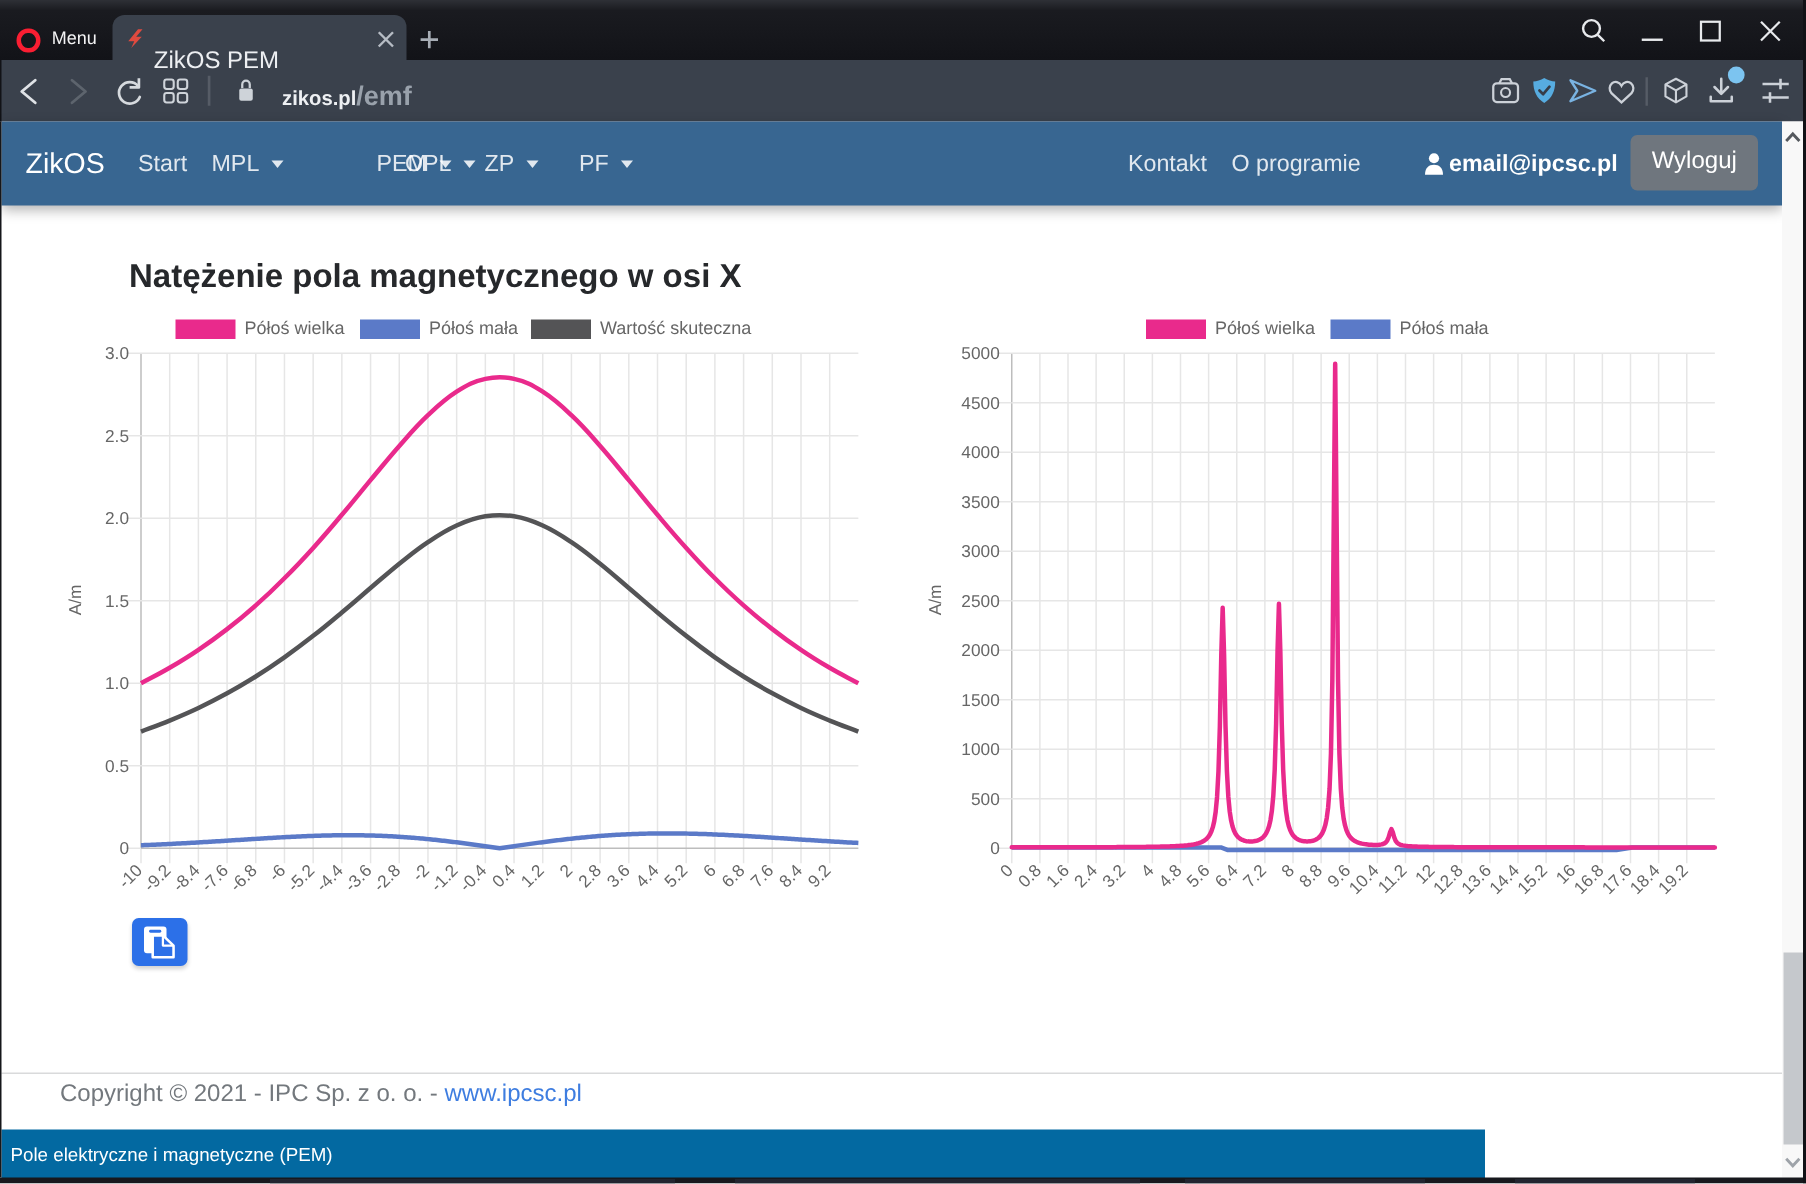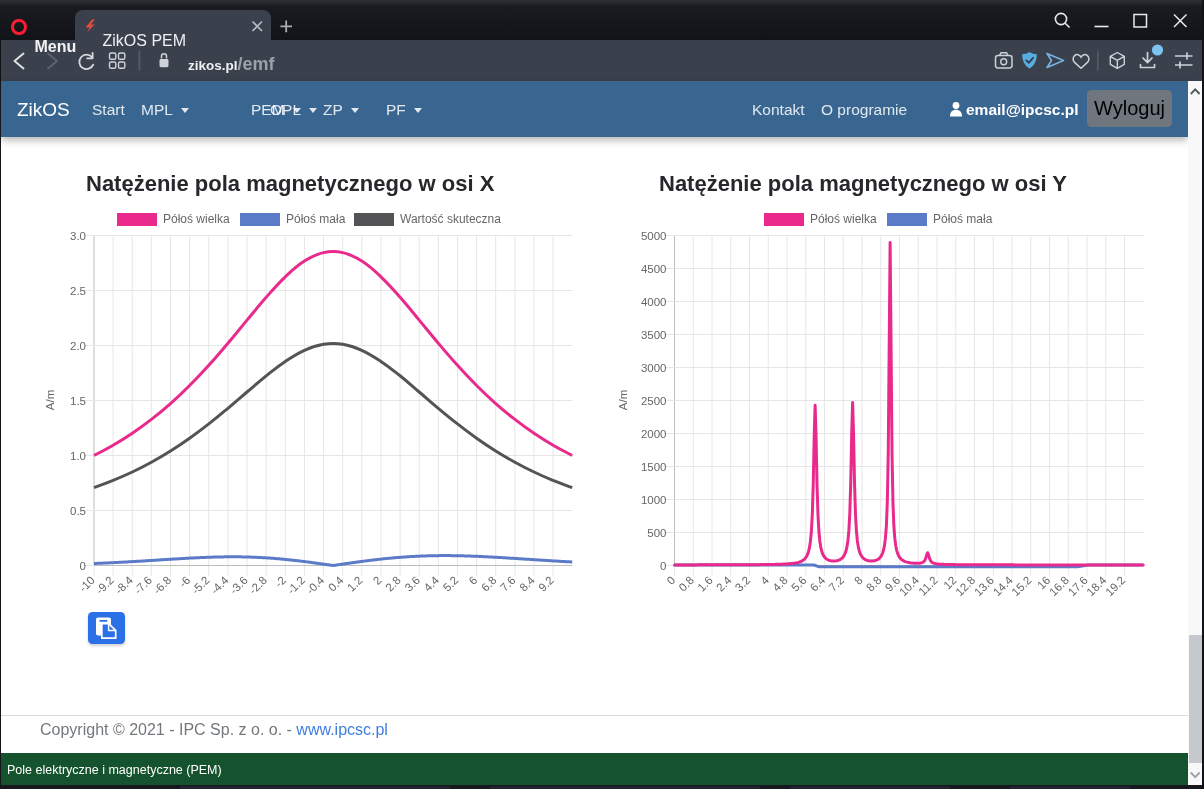--- a/index.html
+++ b/index.html
@@ -7,41 +7,41 @@
     font-family:"Liberation Sans", sans-serif; }
   #win { position:relative; width:1204px; height:789px; background:#fff; }
   .abs { position:absolute; }
   #titlebar { left:0; top:0; width:1204px; height:40px;
     background:linear-gradient(#2e3036 0px, #1a1b20 7px, #121318 40px); }
   #addrbar { left:0; top:40px; width:1204px; height:41px; background:#3a414c;
     border-left:1px solid #111216; border-right:2px solid #111216; }
   #tab { left:75px; top:10px; width:196px; height:30px; background:#3a414c;
     border-radius:8px 8px 0 0; }
   #tabtitle { left:102.5px; top:32px; font-size:16px; color:#edeff2; }
-  #menutxt { left:34.5px; top:18px; font-size:16px; font-weight:bold; color:#f3f3f4;margin-top:20px; }
+  #menutxt { left:34.5px; top:18px; font-size:12px; font-weight:normal; color:#f3f3f4; }
   #operalogo { left:11px; top:18.5px; width:15.5px; height:16.5px; border:3.8px solid #fa1e32;
     border-radius:50%; }
   #urltext { left:188px; top:53.5px; font-size:13.5px; color:#eef0f3; font-weight:bold; }
   #urltext span { color:#99a1ab; font-weight:bold; font-size:18px; }
   #navbar { left:1px; top:81px; width:1187px; height:56px; background:#386691;
     box-shadow:0 3px 8px rgba(0,0,0,.30); }
   .brand { left:17px; top:98.5px; font-size:19px; color:#fff; }
   .nlink { top:101px; font-size:15.5px; color:rgba(255,255,255,.85);text-align:center; }
   .caret { display:inline-block; width:0; height:0; border-left:4.5px solid transparent;
     border-right:4.5px solid transparent; border-top:5px solid rgba(255,255,255,.85);
     vertical-align:2px; margin-left:8px; }
   #wyloguj { left:1087px; top:90px; width:85px; height:37px; background:#6f767e;
-    border-radius:4.5px; color:#000000; font-size:20px; text-align:center; line-height:36px; }
+    border-radius:4.5px; color:#ffffff; font-size:16px; text-align:center; line-height:36px; }
   .ctitle { top:170.5px; font-size:22px; font-weight:bold; color:#26282b;margin-left:48px; }
   #btncopy { left:88px; top:612px; width:36.5px; height:32px; background:#2c70e8;
     border-radius:4.5px; box-shadow:0 2px 3px rgba(0,0,0,.18); }
   #hrline { left:1px; top:715px; width:1187px; height:1px; background:#d9dadb; }
   #copyright { left:40px; top:721px; font-size:16px; color:#73787d; }
   #copyright a { color:#3e7de0; }
-  #statusbar { left:1px; top:753px; width:1187px; height:32.5px; background:#14532d;
+  #statusbar { left:1px; top:753px; width:989px; height:32.5px; background:#0369a1;
     color:#fff; font-size:12.5px; line-height:35px; padding-left:6px; }
   #sbar { left:1188px; top:81px; width:14px; height:704px; background:#f8f8f8; }
   #sthumb { left:1189px; top:635px; width:12.5px; height:128px; background:#c5c8cc; }
   #bottomstrip { left:0; top:785px; width:1204px; height:4px; background:#17181d; }
   #rightborder { left:1202px; top:0; width:2px; height:789px; background:#111216; }
   #leftborder { left:0; top:81px; width:1px; height:704px; background:#15161a; }
 </style>
 </head>
 <body>
 <div id="win">
@@ -97,21 +97,20 @@
 <div class="abs nlink" style="left:141px;">MPL<span class="caret"></span></div>
 <div class="abs nlink" style="left:204px;margin-left:47px;">PEM<span class="caret"></span></div>
 <div class="abs nlink" style="left:270px;">OPL<span class="caret"></span></div>
 <div class="abs nlink" style="left:323px;">ZP<span class="caret"></span></div>
 <div class="abs nlink" style="left:386px;">PF<span class="caret"></span></div>
 <div class="abs nlink" style="left:752px;">Kontakt</div>
 <div class="abs nlink" style="left:821px;">O programie</div>
 <div class="abs nlink" style="left:966px;color:#fff;font-weight:bold;">email@ipcsc.pl</div>
   <div class="abs" id="wyloguj">Wyloguj</div>
   <div class="abs ctitle" style="left:38px;">Natężenie pola magnetycznego w osi X</div>
-  <div class="abs ctitle" style="left:611px;">Natężenie pola magnetycznego w osi Y</div>
   <svg width="1204" height="789" viewBox="0 0 1204 789" style="position:absolute;left:0;top:0;" font-family="Liberation Sans, sans-serif">
 <line x1="94.00" y1="235.5" x2="94.00" y2="565.5" stroke="#bdbdbd" stroke-width="1"></line>
 <line x1="94.00" y1="565.5" x2="94.00" y2="575.5" stroke="#e6e6e6" stroke-width="1"></line>
 <line x1="113.13" y1="235.5" x2="113.13" y2="565.5" stroke="#e6e6e6" stroke-width="1"></line>
 <line x1="113.13" y1="565.5" x2="113.13" y2="575.5" stroke="#e6e6e6" stroke-width="1"></line>
 <line x1="132.26" y1="235.5" x2="132.26" y2="565.5" stroke="#e6e6e6" stroke-width="1"></line>
 <line x1="132.26" y1="565.5" x2="132.26" y2="575.5" stroke="#e6e6e6" stroke-width="1"></line>
 <line x1="151.39" y1="235.5" x2="151.39" y2="565.5" stroke="#e6e6e6" stroke-width="1"></line>
 <line x1="151.39" y1="565.5" x2="151.39" y2="575.5" stroke="#e6e6e6" stroke-width="1"></line>
 <line x1="170.52" y1="235.5" x2="170.52" y2="565.5" stroke="#e6e6e6" stroke-width="1"></line>

